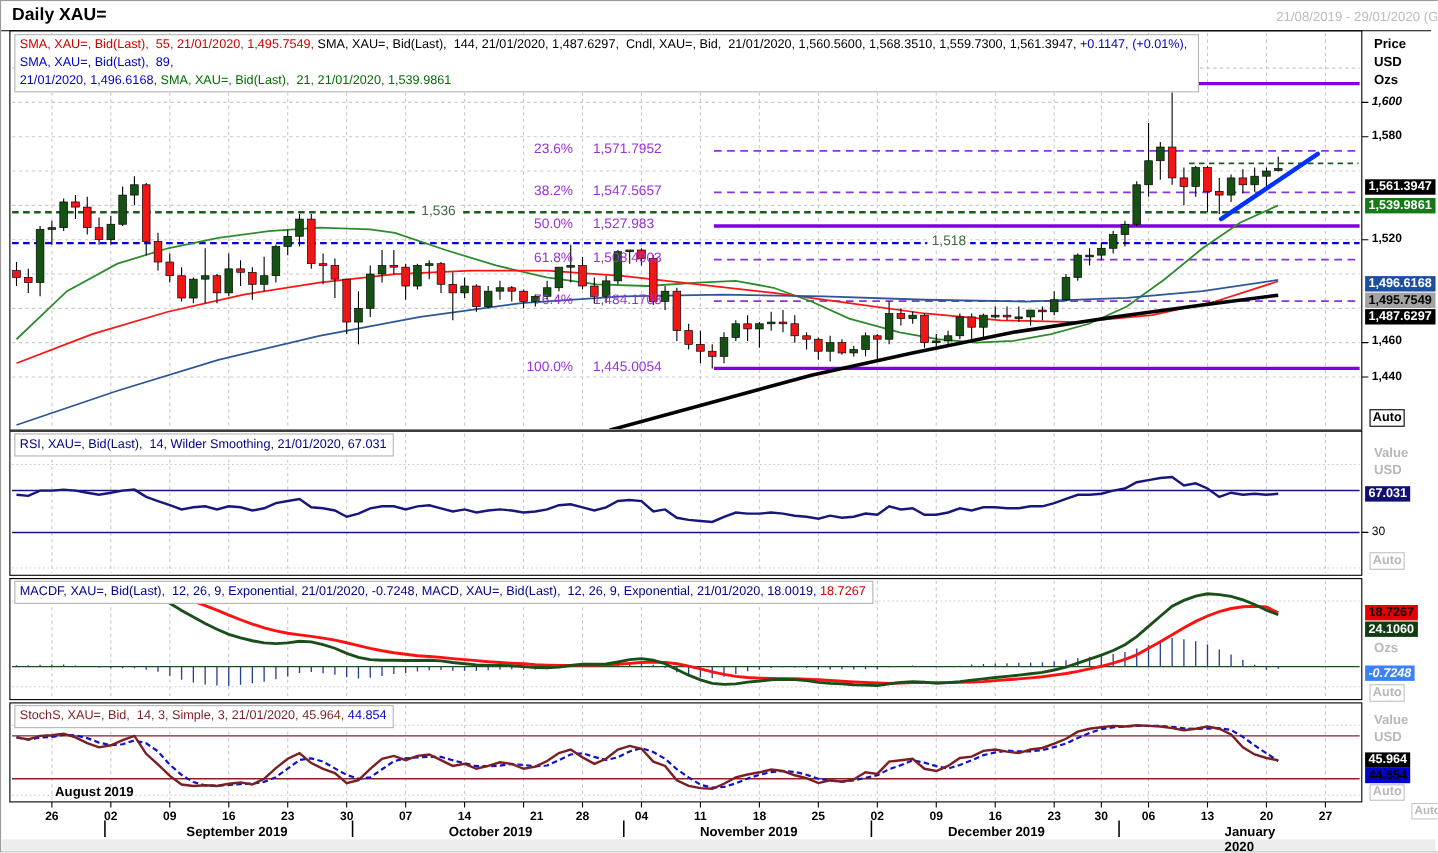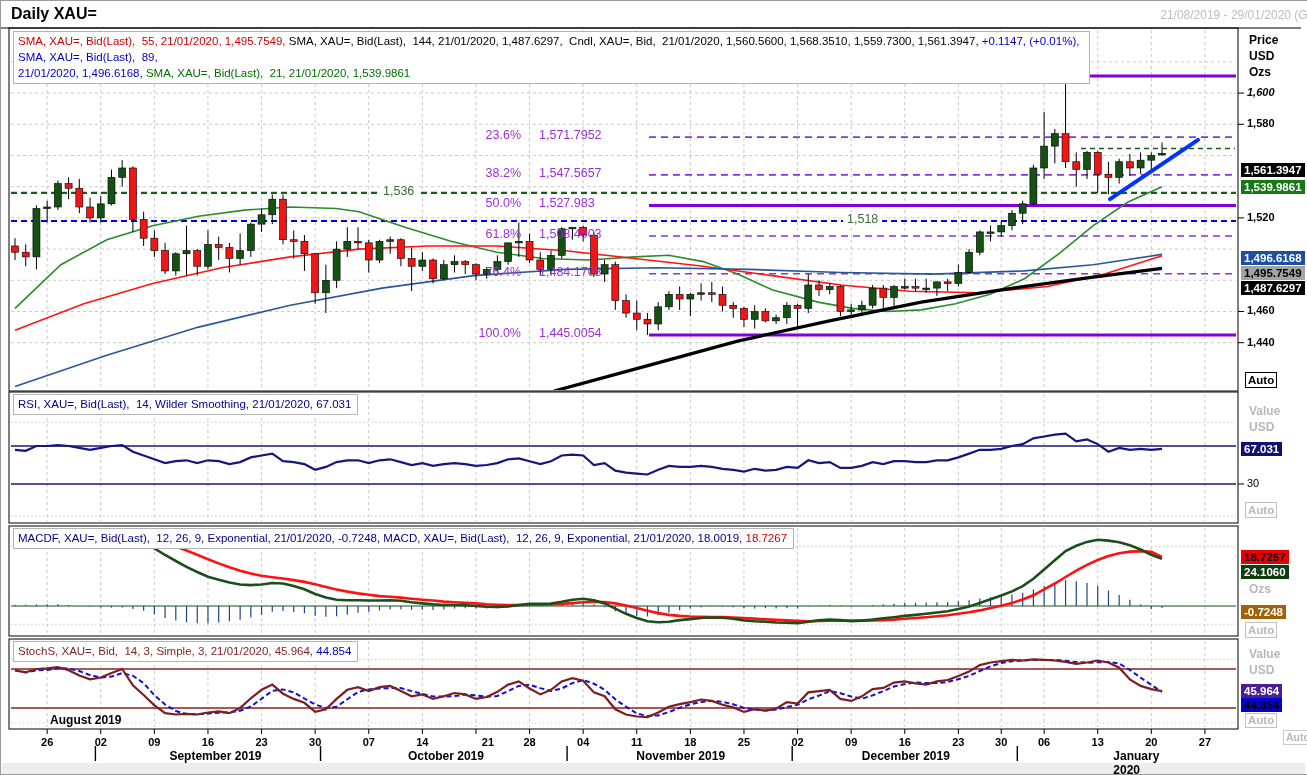--- a/index.html
+++ b/index.html
@@ -590,26 +590,26 @@
       <div class="badge" style="left: 1240px; top: 265px; background: #a3a3a3; color: rgb(0, 0, 0);">1,495.7549</div>
       <div class="badge" style="left: 1240px; top: 280px; background: rgb(0, 0, 0); color: rgb(255, 255, 255);">1,487.6297</div>
       <div class="autobtn" style="left: 1244px; top: 371px; color: rgb(0, 0, 0); border-color: rgb(0, 0, 0);">Auto</div>
       <div class="axhdr graytxt" style="left: 1248px; top: 403px;">Value</div>
       <div class="axhdr graytxt" style="left: 1248px; top: 419px;">USD</div>
       <div class="badge" style="left: 1240px; top: 441px; background: rgb(16, 16, 115); color: rgb(255, 255, 255);">67.031</div>
       <div class="lbl" style="left: 1246px; top: 476px;">30</div>
       <div class="autobtn graytxt" style="left: 1244px; top: 501px; border-color: rgb(192, 192, 192);">Auto</div>
       <div class="badge" style="left: 1240px; top: 549px; background: rgb(232, 0, 0); color: rgb(0, 0, 0);">18.7267</div>
       <div class="badge" style="left: 1240px; top: 564px; background: rgb(15, 61, 15); color: rgb(255, 255, 255);">24.1060</div>
-      <div class="badge" style="left: 1240px; top: 604px; background: #a16207; color: rgb(255, 255, 255);">-0.7248</div>
+      <div class="badge" style="left: 1240px; top: 604px; background: #3b82f6; color: rgb(255, 255, 255); font-style: italic;">-0.7248</div>
       <div class="axhdr graytxt" style="left: 1248px; top: 581px;">Ozs</div>
       <div class="autobtn graytxt" style="left: 1244px; top: 621px; border-color: rgb(192, 192, 192);">Auto</div>
       <div class="axhdr graytxt" style="left: 1248px; top: 646px;">Value</div>
       <div class="axhdr graytxt" style="left: 1248px; top: 662px;">USD</div>
-      <div class="badge" style="left: 1240px; top: 683px; background: #4c1d95; color: rgb(255, 255, 255);">45.964</div>
+      <div class="badge" style="left: 1240px; top: 683px; background: #000000; color: rgb(255, 255, 255);">45.964</div>
       <div class="badge" style="left: 1240px; top: 697px; background: rgb(0, 0, 208); color: rgb(0, 0, 0);">44.854</div>
       <div class="autobtn graytxt" style="left: 1244px; top: 712px; border-color: rgb(192, 192, 192); height: 13px; line-height: 13px;">Auto</div>
       <div class="daytick" style="left: 46.16px; top: 735px;">26</div>
       <div class="daytick" style="left: 99.76px; top: 735px;">02</div>
       <div class="daytick" style="left: 153.36px; top: 735px;">09</div>
       <div class="daytick" style="left: 206.96px; top: 735px;">16</div>
       <div class="daytick" style="left: 260.56px; top: 735px;">23</div>
       <div class="daytick" style="left: 314.16px; top: 735px;">30</div>
       <div class="daytick" style="left: 367.76px; top: 735px;">07</div>
       <div class="daytick" style="left: 421.36px; top: 735px;">14</div>

